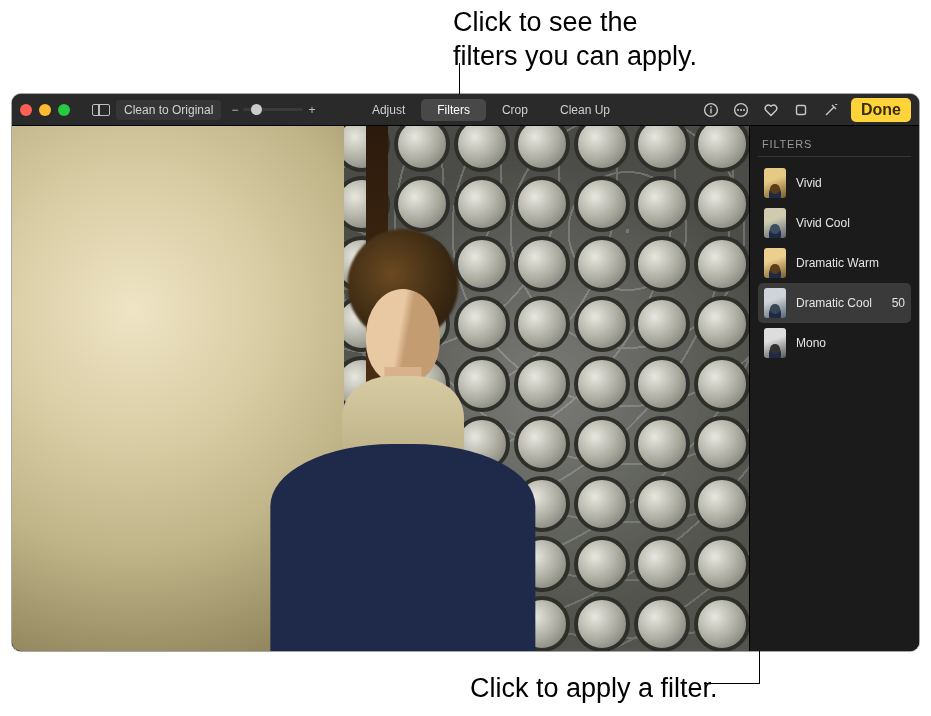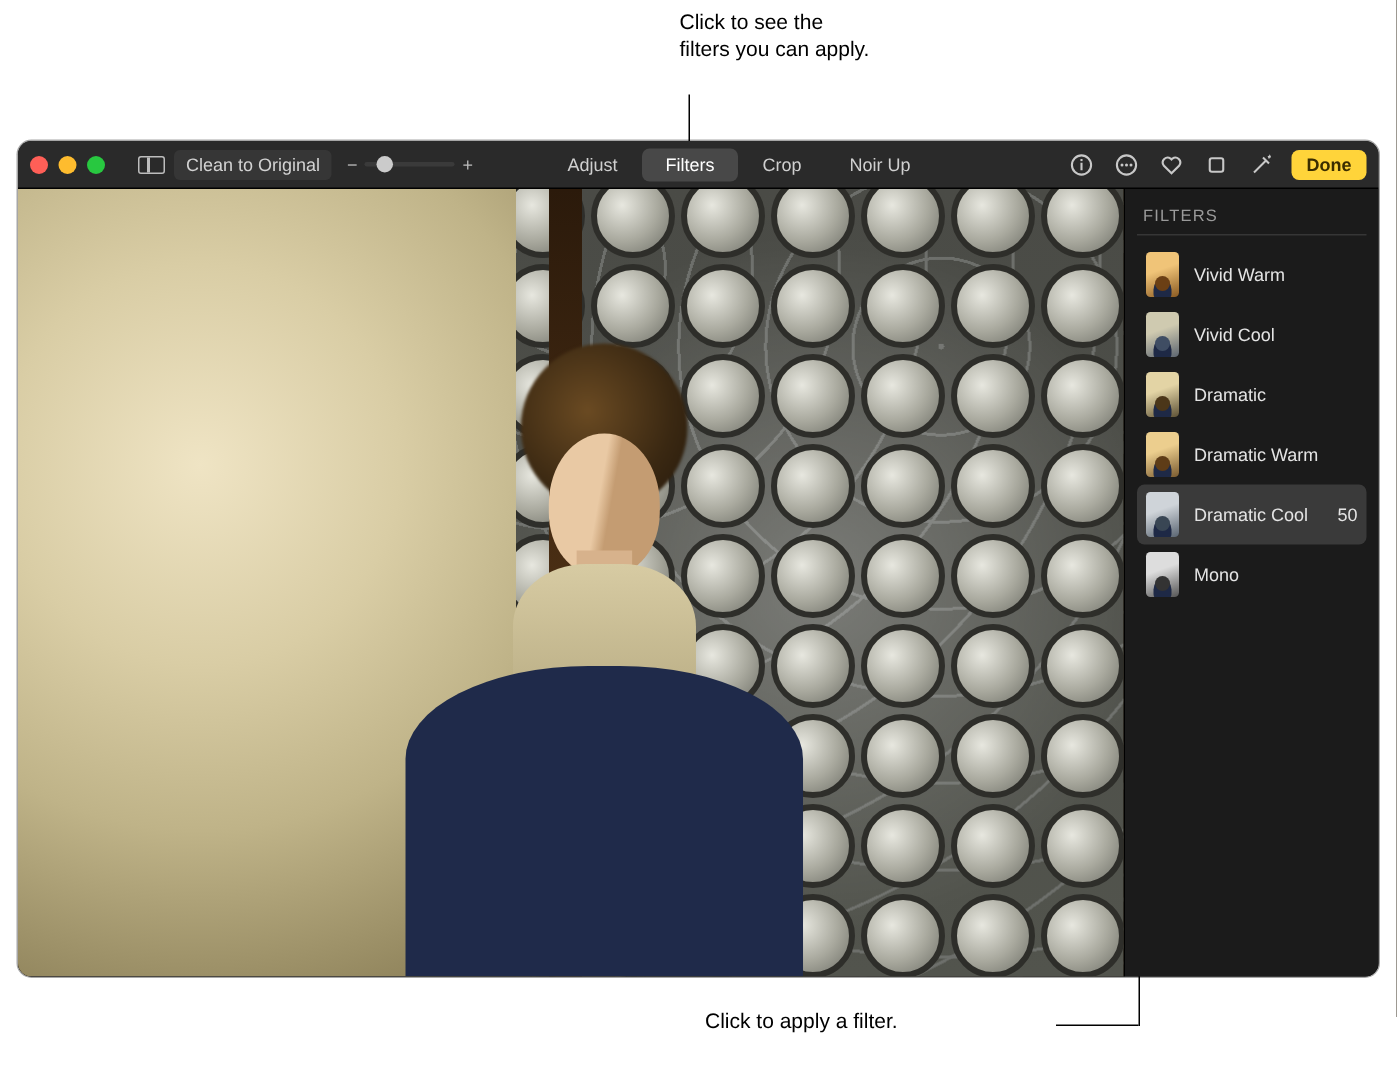--- a/index.html
+++ b/index.html
@@ -6,21 +6,21 @@
   body {
     font-family: -apple-system, "Helvetica Neue", Helvetica, Arial, sans-serif;
     background: #fff;
     width: 931px;
     height: 716px;
     position: relative;
     overflow: hidden;
   }
   .callout {
     position: absolute;
-    font-size: 14px;
+    font-size: 27px;
     line-height: 1.25;
     color: #000;
   }
   .callout-line {
     position: absolute;
     background: #000;
   }
   .window {
     position: absolute;
     left: 12px;
@@ -99,21 +99,21 @@
     width: 20px; height: 20px;
     display:flex; align-items:center; justify-content:center;
     color: #c8c8c8;
   }
   .done-btn {
     background: #ffd43a;
     color: #3a2d00;
     font-weight: 600;
     padding: 3px 10px;
     border-radius: 5px;
-    font-size: 12px;
+    font-size: 16px;
   }
   .content {
     flex: 1;
     display: flex;
     background: #000;
     min-height: 0;
   }
   .photo-canvas {
     flex: 1;
     background: #3b3224;
@@ -250,21 +250,21 @@
       <div class="zoom-track">
           <div class="zoom-thumb"></div>
         </div>
       <span>+</span>
     </div>
 
     <div class="tabs">
       <div class="tab-item">Adjust</div>
       <div class="tab-item active">Filters</div>
       <div class="tab-item">Crop</div>
-      <div class="tab-item">Noir Up</div>
+      <div class="tab-item">Clean Up</div>
     </div>
 
     <div class="toolbar-right">
       <div class="icon-btn">
         <svg width="16" height="16" viewBox="0 0 16 16">
             <circle cx="8" cy="8" r="6.4" fill="none" stroke="#c8c8c8" stroke-width="1.4"></circle>
             <rect x="7.3" y="6.5" width="1.4" height="5" fill="#c8c8c8"></rect>
             <rect x="7.3" y="4" width="1.4" height="1.4" fill="#c8c8c8"></rect>
           </svg>
       </div>
@@ -373,30 +373,26 @@
         <div class="jacket"></div>
         <div class="torso"></div>
       </div>
     </div>
 
     <div class="filter-panel">
       <div class="filter-panel-title">FILTERS</div>
       <hr class="filter-hr">
       <div id="filter-list">
           <div class="filter-item">
-            <div class="filter-thumb" style="--a: #f0c478; --b: #8a5a22; --h: #6b3f14;"></div>
-            <div class="filter-label">Vivid Warm</div>
+            <div class="filter-thumb" style="--a: #e6c985; --b: #7a5a2b; --h: #5d3c16;"></div>
+            <div class="filter-label">Vivid</div>
           </div>
           <div class="filter-item">
             <div class="filter-thumb" style="--a: #cfcab0; --b: #5c6570; --h: #3f4d63;"></div>
             <div class="filter-label">Vivid Cool</div>
-          </div>
-          <div class="filter-item">
-            <div class="filter-thumb" style="--a: #e3d4a5; --b: #5e5236; --h: #4b3619;"></div>
-            <div class="filter-label">Dramatic</div>
           </div>
           <div class="filter-item">
             <div class="filter-thumb" style="--a: #ecce8e; --b: #7a5b30; --h: #5e3c17;"></div>
             <div class="filter-label">Dramatic Warm</div>
           </div>
           <div class="filter-item selected">
             <div class="filter-thumb" style="--a: #cfd4d9; --b: #5a6572; --h: #394654;"></div>
             <div class="filter-label">Dramatic Cool</div>
             <div class="filter-value">50</div>
           </div>

